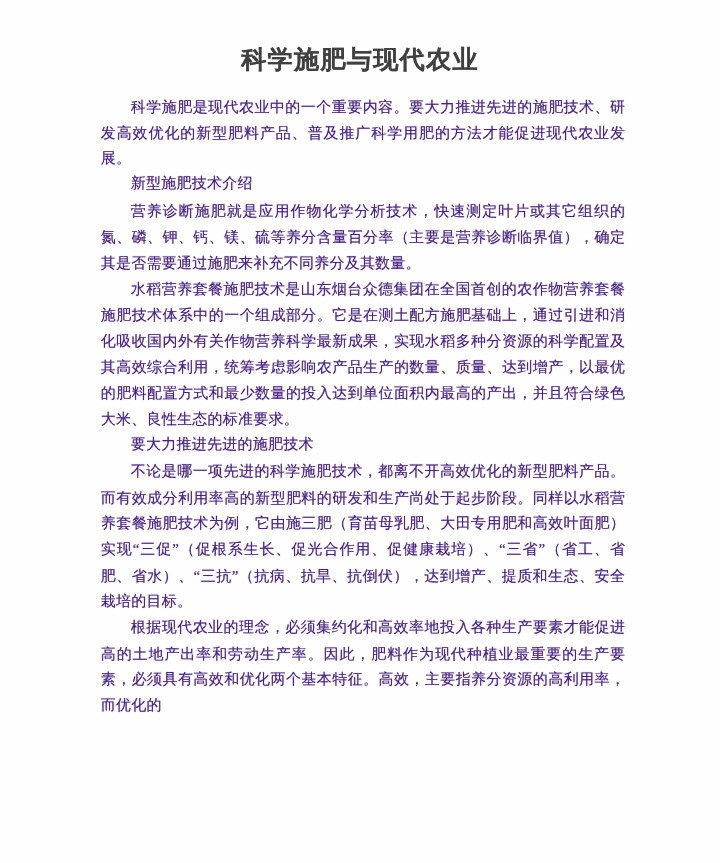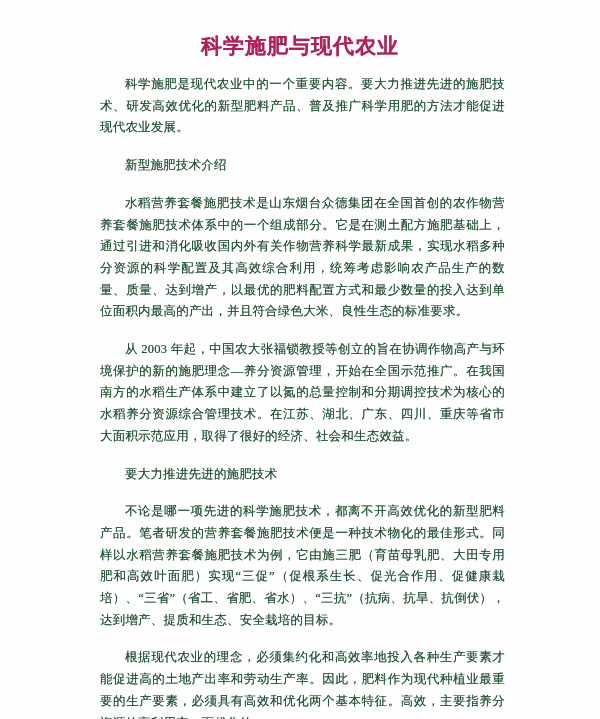--- a/index.html
+++ b/index.html
@@ -10,66 +10,67 @@
   .page {
     position: relative;
     width: 600px;
     height: 719px;
     background: #fefefe;
     overflow: hidden;
     font-family: "Liberation Serif", "DejaVu Serif", serif;
     color: #1b1b1b;
   }
   .doc-title {
-    margin: 0;
-    padding-top: 33px;
+    margin: 16px;
+    padding-top: 22px;
     text-align: center;
     font-family: "Liberation Sans", "DejaVu Sans", sans-serif;
     font-weight: bold;
     font-size: 21px;
     line-height: 25px;
     letter-spacing: 1px;
-    color: #be185d;
+    color: #404040;
     text-shadow: 0 0 0.5px rgba(0,0,0,0.55);
   }
   .doc-body {
     margin: 13px 79px 0 84px; 
   }
   .para, .sub-heading {
-    margin: 16px;
+    margin: 0;
     font-size: 12.5px;
     line-height: 21.7px;
     text-align: justify;
     text-justify: inter-ideograph;
     text-indent: 2em;
     letter-spacing: 0.2px;
-    color: #14532d;
+    color: #4c1d95;
     text-shadow: 0 0 0.6px rgba(20,20,20,0.5);
     word-break: break-all;
   }
   .sub-heading {
     font-weight: normal;
+    font-family: Liberation Mono, monospace;
   }
 </style>
 </head>
 <body>
 
 <div class="page">
   <h1 class="doc-title">科学施肥与现代农业</h1>
 
   <div class="doc-body">
     <p class="para">科学施肥是现代农业中的一个重要内容。要大力推进先进的施肥技术、研发高效优化的新型肥料产品、普及推广科学用肥的方法才能促进现代农业发展。</p>
 
 
     <h2 class="sub-heading">新型施肥技术介绍</h2>
 
+    <p class="para">营养诊断施肥就是应用作物化学分析技术，快速测定叶片或其它组织的氮、磷、钾、钙、镁、硫等养分含量百分率（主要是营养诊断临界值），确定其是否需要通过施肥来补充不同养分及其数量。</p>
 
     <p class="para">水稻营养套餐施肥技术是山东烟台众德集团在全国首创的农作物营养套餐施肥技术体系中的一个组成部分。它是在测土配方施肥基础上，通过引进和消化吸收国内外有关作物营养科学最新成果，实现水稻多种分资源的科学配置及其高效综合利用，统筹考虑影响农产品生产的数量、质量、达到增产，以最优的肥料配置方式和最少数量的投入达到单位面积内最高的产出，并且符合绿色大米、良性生态的标准要求。</p>
 
-    <p class="para">从 2003 年起，中国农大张福锁教授等创立的旨在协调作物高产与环境保护的新的施肥理念—养分资源管理，开始在全国示范推广。在我国南方的水稻生产体系中建立了以氮的总量控制和分期调控技术为核心的水稻养分资源综合管理技术。在江苏、湖北、广东、四川、重庆等省市大面积示范应用，取得了很好的经济、社会和生态效益。</p>
 
     <h2 class="sub-heading">要大力推进先进的施肥技术</h2>
 
-    <p class="para">不论是哪一项先进的科学施肥技术，都离不开高效优化的新型肥料产品。笔者研发的营养套餐施肥技术便是一种技术物化的最佳形式。同样以水稻营养套餐施肥技术为例，它由施三肥（育苗母乳肥、大田专用肥和高效叶面肥）实现“三促”（促根系生长、促光合作用、促健康栽培）、“三省”（省工、省肥、省水）、“三抗”（抗病、抗旱、抗倒伏），达到增产、提质和生态、安全栽培的目标。</p>
+    <p class="para">不论是哪一项先进的科学施肥技术，都离不开高效优化的新型肥料产品。而有效成分利用率高的新型肥料的研发和生产尚处于起步阶段。同样以水稻营养套餐施肥技术为例，它由施三肥（育苗母乳肥、大田专用肥和高效叶面肥）实现“三促”（促根系生长、促光合作用、促健康栽培）、“三省”（省工、省肥、省水）、“三抗”（抗病、抗旱、抗倒伏），达到增产、提质和生态、安全栽培的目标。</p>
 
     <p class="para">根据现代农业的理念，必须集约化和高效率地投入各种生产要素才能促进高的土地产出率和劳动生产率。因此，肥料作为现代种植业最重要的生产要素，必须具有高效和优化两个基本特征。高效，主要指养分资源的高利用率，而优化的</p>
   </div>
 </div>
 
 </body></html>

